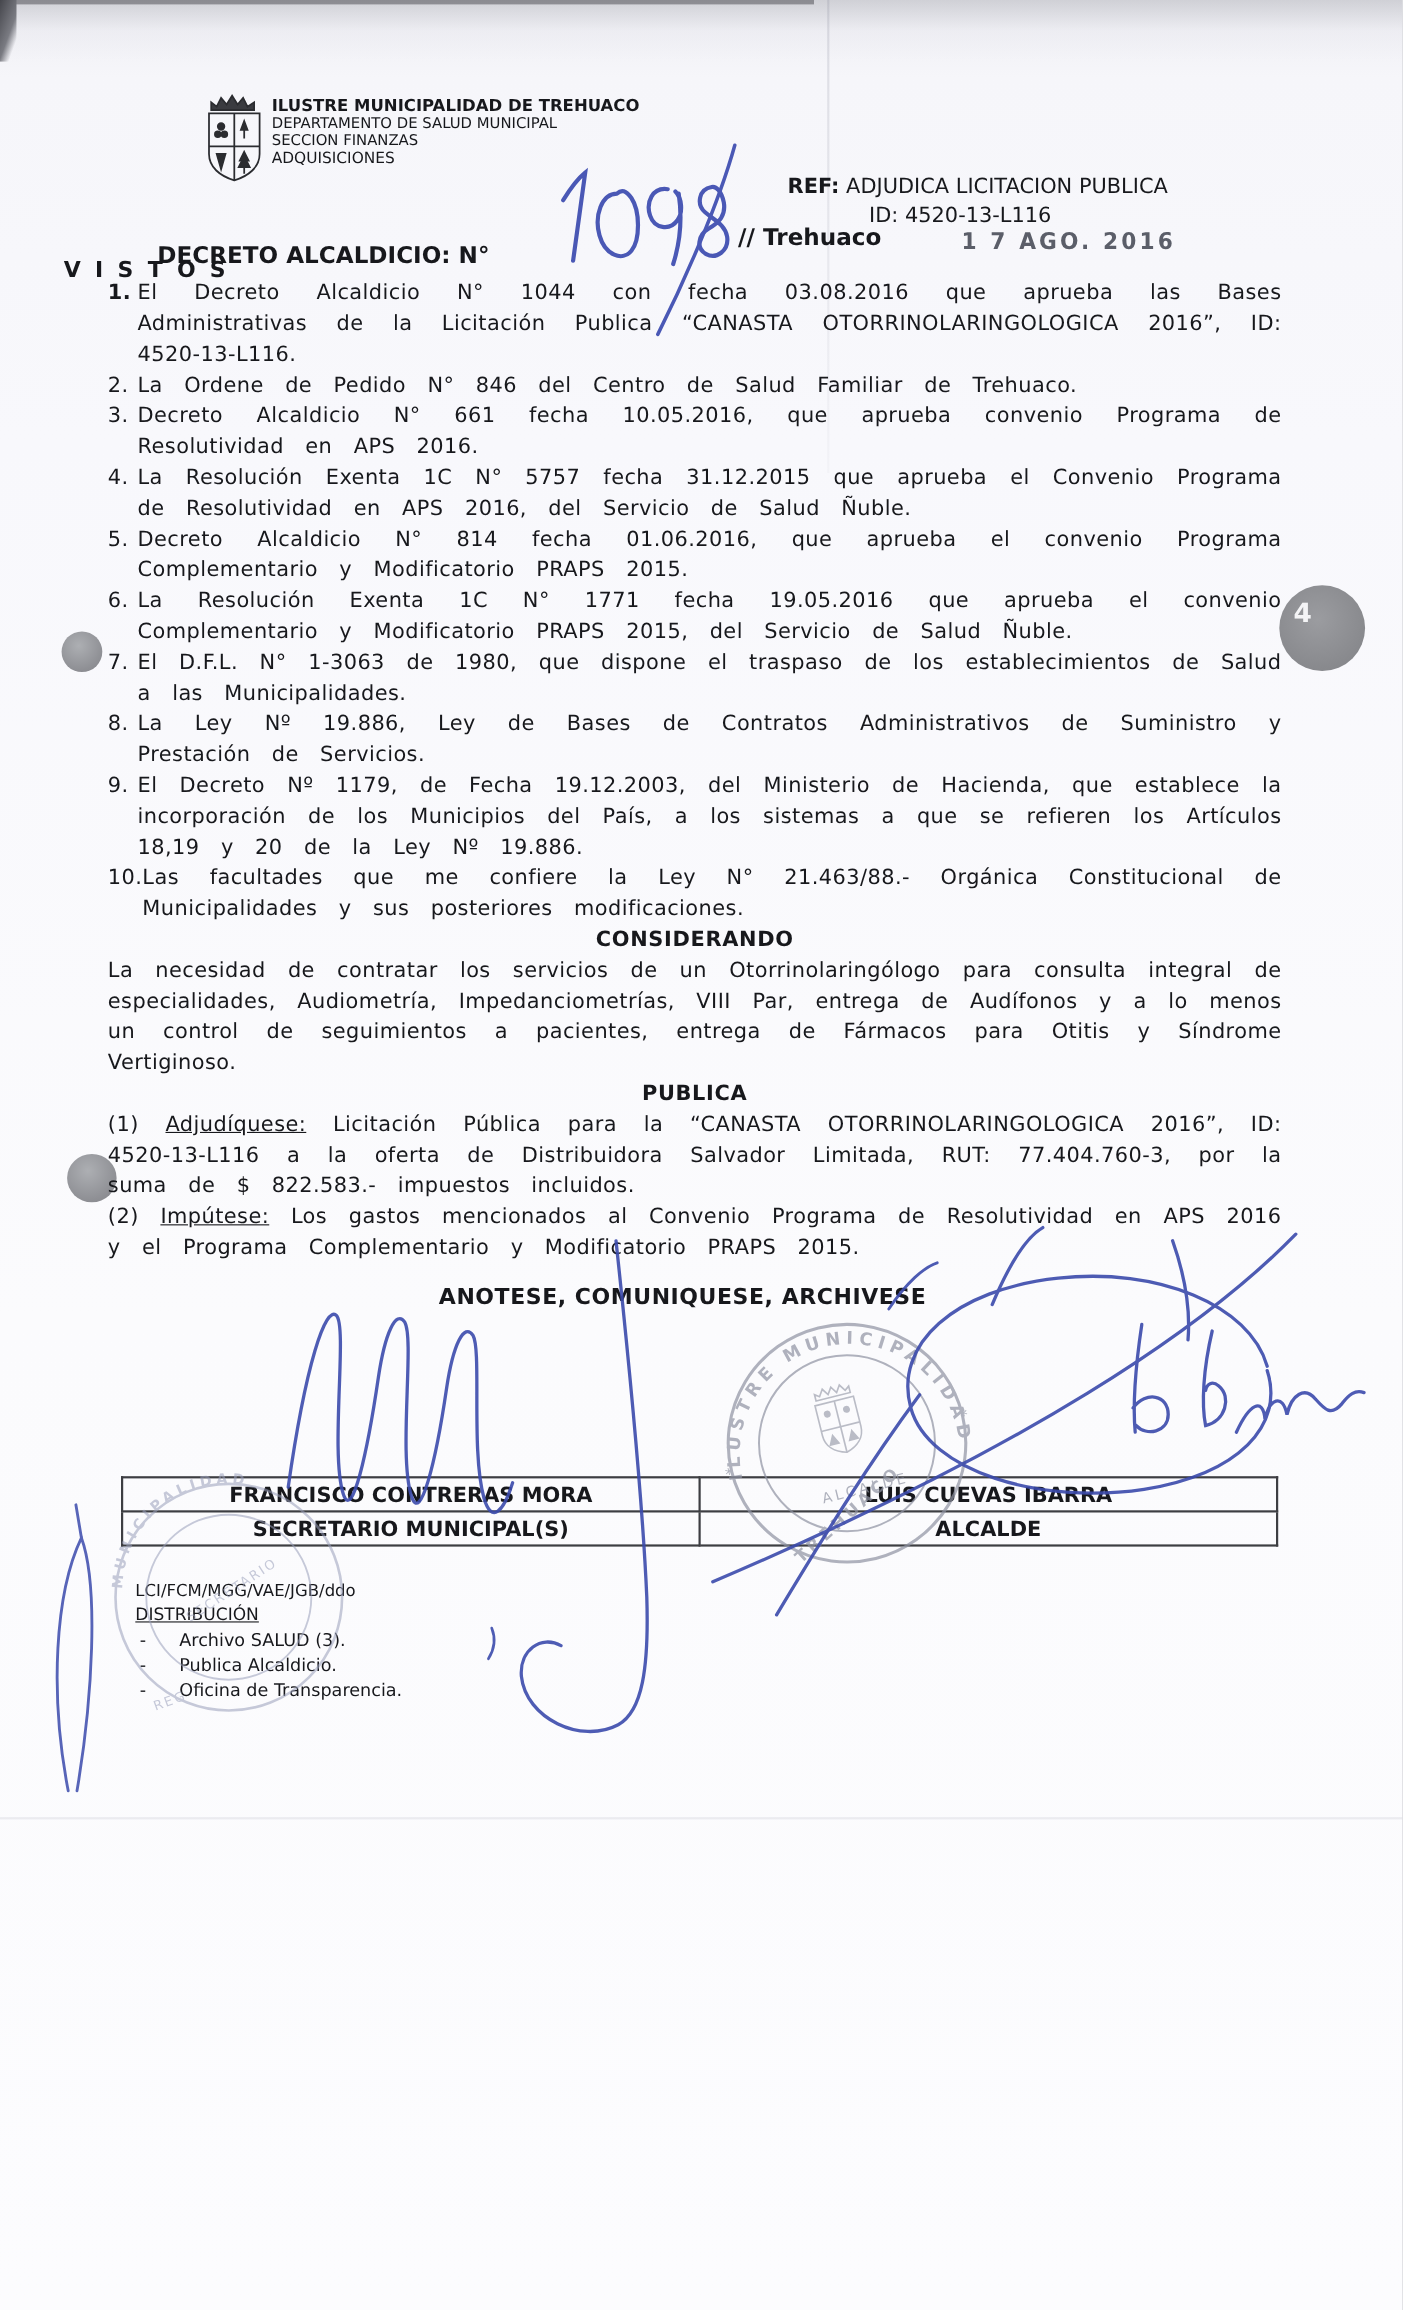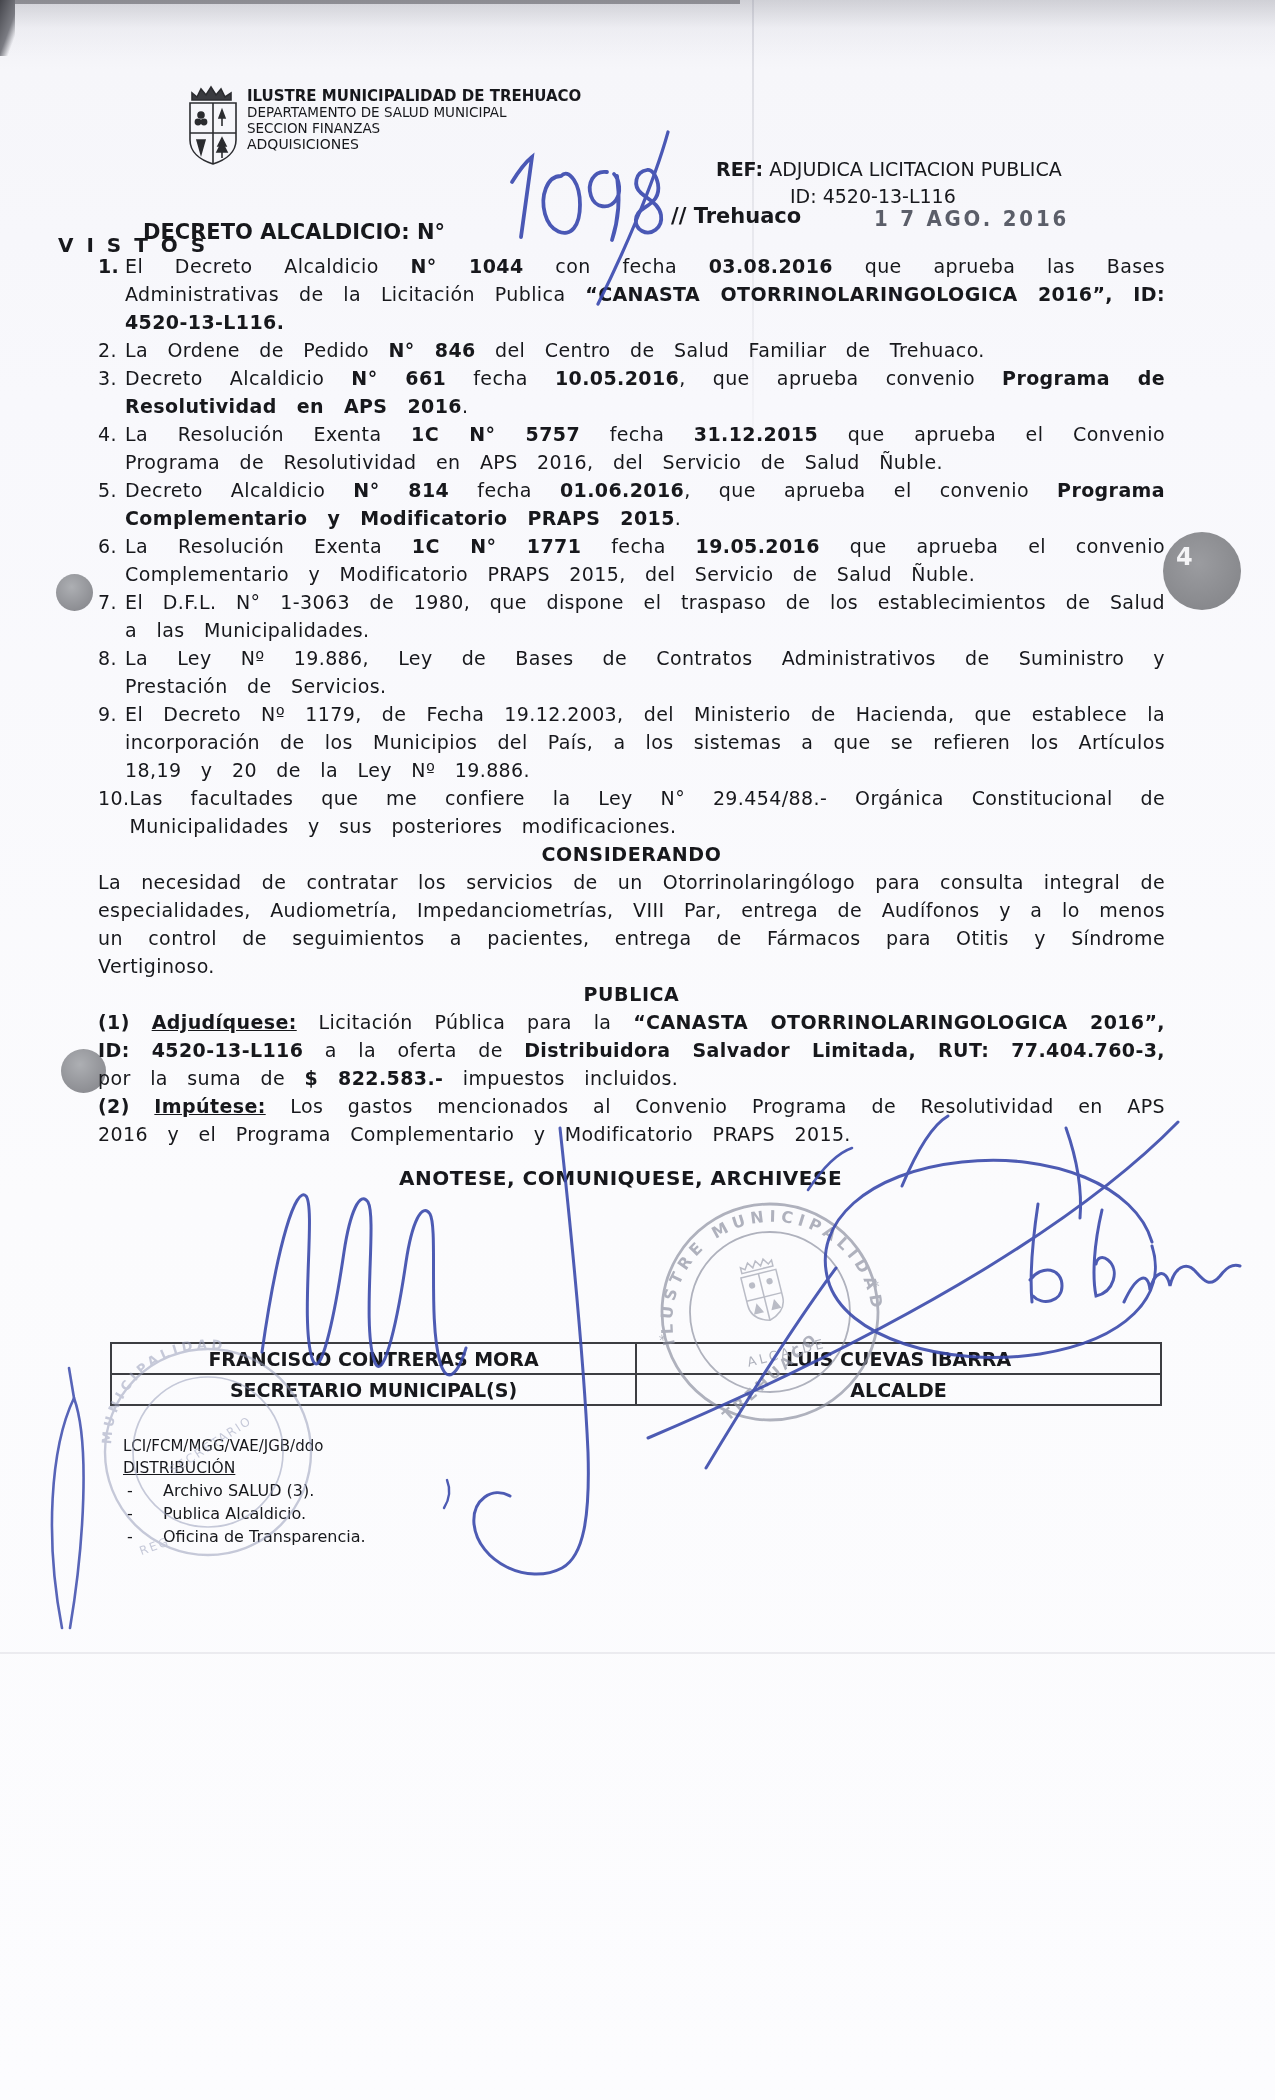--- a/index.html
+++ b/index.html
@@ -41,21 +41,21 @@
     font-size:20px;font-weight:bold;letter-spacing:3px;}
   
   .body-text{position:absolute;left:98px;right:110px;top:252px;
     font-size:19px;line-height:28px;text-align:justify;letter-spacing:.4px;word-spacing:13px;}
   .li{display:flex;}
   .li .num{flex:0 0 27px;font-weight:bold;word-spacing:0;}
   .li.n-plain .num{font-weight:normal;}
   .li .txt{flex:1;text-align:justify;}
   .h-center{text-align:center;font-weight:bold;letter-spacing:.6px;word-spacing:2px;}
   .para{margin:0;}
-  .b{font-weight:bold;}
+  .b{font-weight:normal;}
   .u{text-decoration:underline;}
   .closing{position:absolute;left:58px;right:92px;top:1166px;text-align:center;
     font-size:20px;font-weight:bold;letter-spacing:.5px;}
   
   .sig-table{position:absolute;left:110px;top:1342px;width:1052px;border-collapse:collapse;}
   .sig-table td{border:2px solid #3d3e42;width:50%;height:29px;text-align:center;
     font-size:19px;font-weight:bold;padding:0;}
   
   .footer{position:absolute;left:123px;top:1436px;font-size:15px;line-height:20px;}
   .dist-title{text-decoration:underline;margin-top:2px;font-size:15.5px;}
@@ -147,21 +147,21 @@
     <div class="li n-plain">
         <span class="num">8.</span>
         <span class="txt"><span>La Ley Nº 19.886, Ley de Bases de Contratos Administrativos de Suministro y Prestación de Servicios.</span></span>
       </div>
     <div class="li n-plain">
         <span class="num">9.</span>
         <span class="txt"><span>El Decreto Nº 1179, de Fecha 19.12.2003, del Ministerio de Hacienda, que establece la incorporación de los Municipios del País, a los sistemas a que se refieren los Artículos 18,19 y 20 de la Ley Nº 19.886.</span></span>
       </div>
     <div class="li n-plain">
         <span class="num">10.</span>
-        <span class="txt"><span>Las facultades que me confiere la Ley N° 29.454/88.-  Orgánica Constitucional de Municipalidades y sus posteriores modificaciones.</span></span>
+        <span class="txt"><span>Las facultades que me confiere la Ley N° 21.463/88.-  Orgánica Constitucional de Municipalidades y sus posteriores modificaciones.</span></span>
       </div>
 
     <div class="h-center">CONSIDERANDO</div>
     <p class="para">La necesidad de contratar los servicios de un Otorrinolaringólogo para  consulta integral de especialidades, Audiometría, Impedanciometrías, VIII Par, entrega de Audífonos y a lo menos un control de seguimientos a pacientes, entrega de Fármacos para Otitis y Síndrome Vertiginoso.</p>
 
     <div class="h-center">PUBLICA</div>
     <p class="para"><span class="b">(1)</span><span>  </span><span class="b u">Adjudíquese:</span><span> Licitación Pública para la </span><span class="b">“CANASTA OTORRINOLARINGOLOGICA 2016”, ID: 4520-13-L116</span><span>  a la oferta de </span><span class="b">Distribuidora Salvador Limitada, RUT: 77.404.760-3,</span><span> por la suma de </span><span class="b">$ 822.583.-</span><span> impuestos incluidos.</span></p>
     <p class="para"><span class="b">(2)</span><span>  </span><span class="b u">Impútese:</span><span> Los gastos mencionados al Convenio Programa de Resolutividad en APS 2016  y el Programa Complementario y Modificatorio PRAPS 2015.</span></p>
   </div>
 

